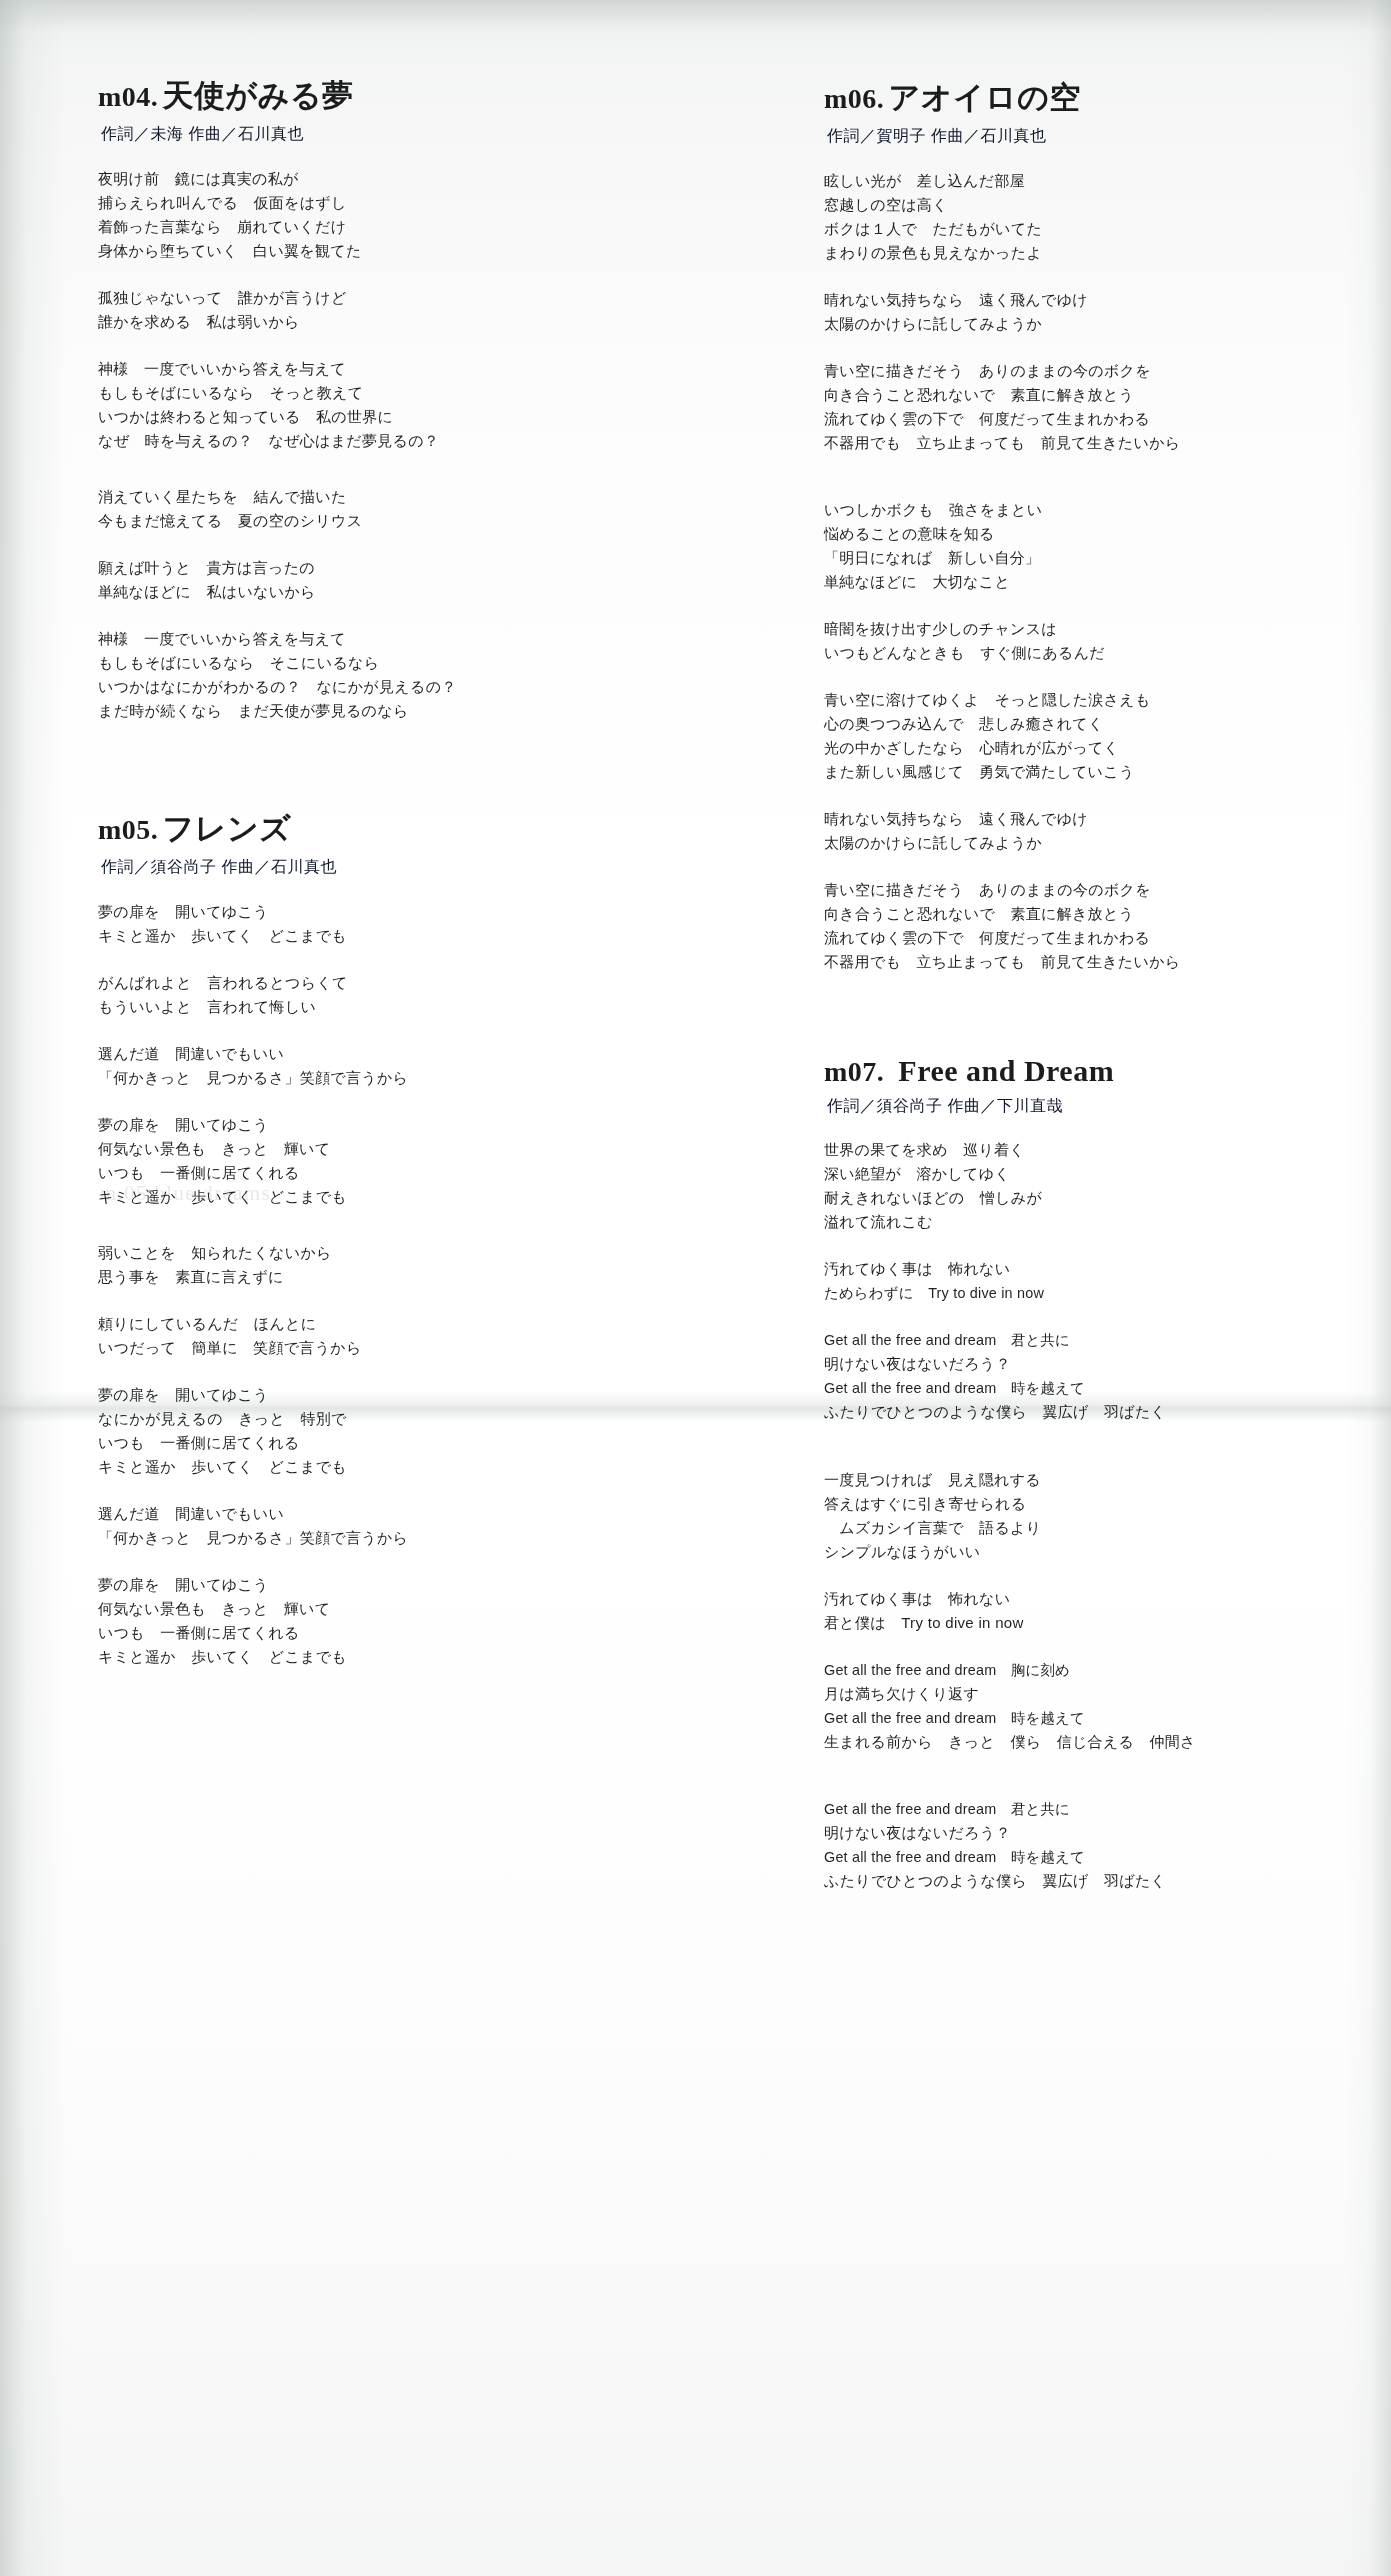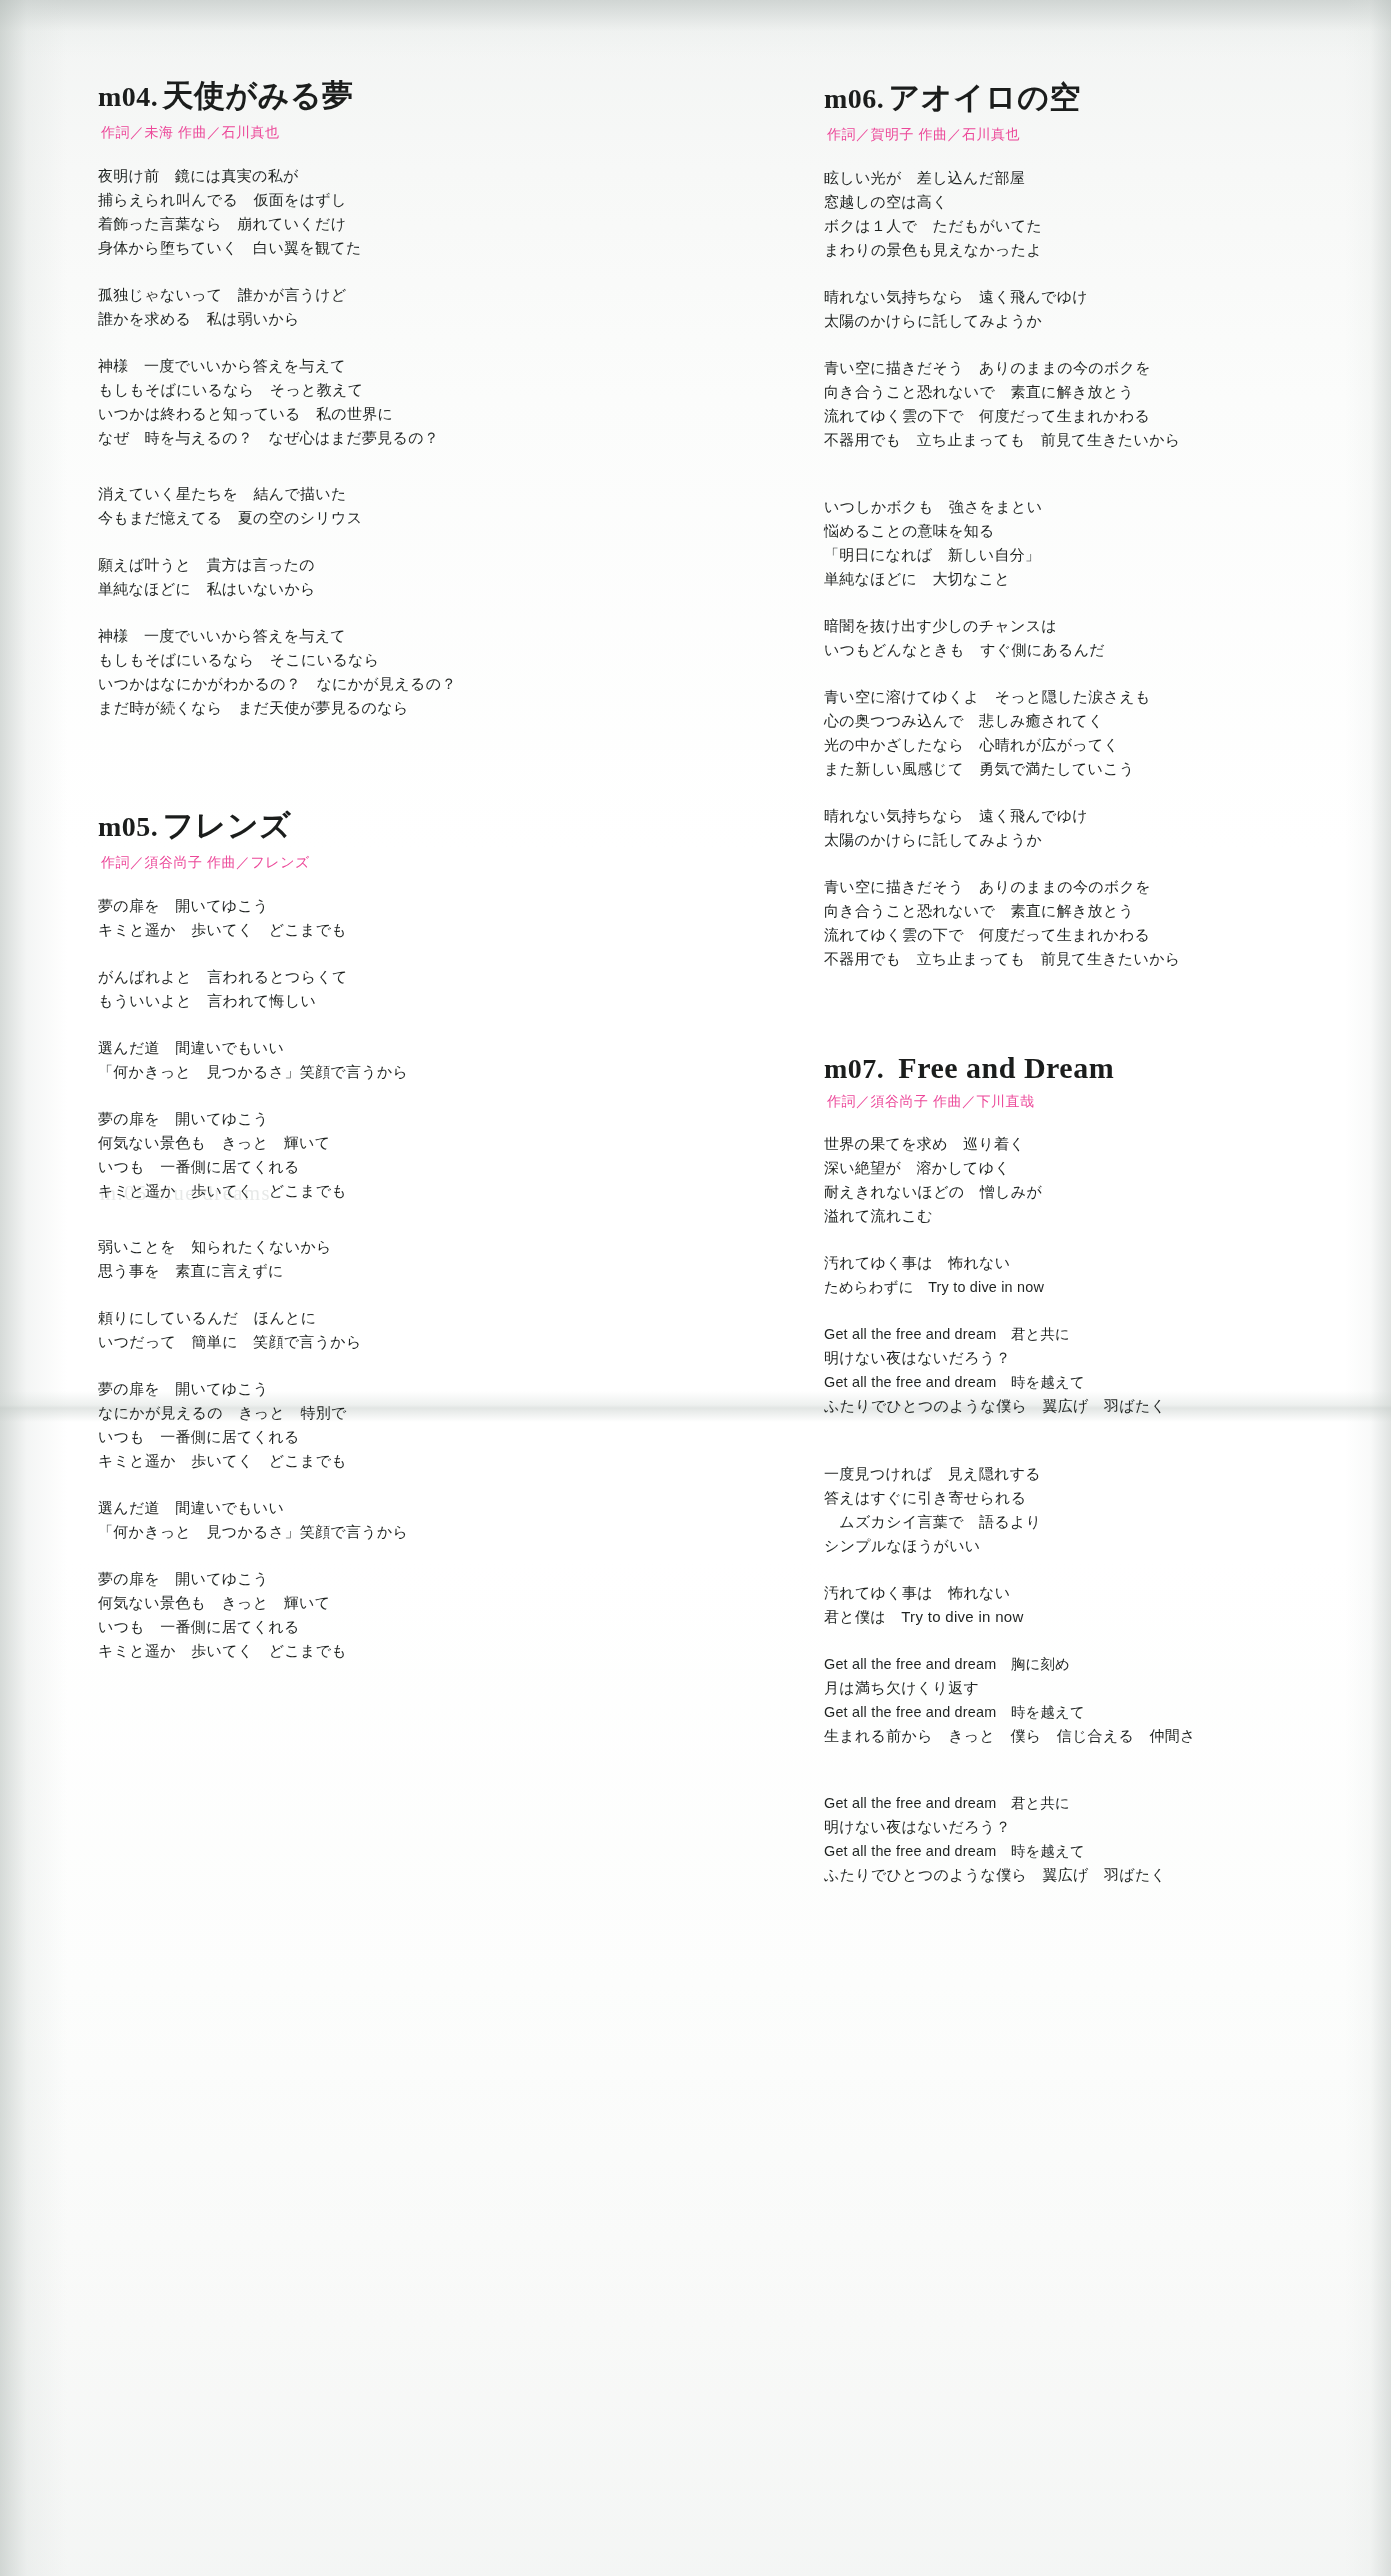--- a/index.html
+++ b/index.html
@@ -79,22 +79,22 @@
   .song-title .name {
     font-size: 31px;
     margin-left: 4.1px;
   }
   .song-title .name-latin {
     font-size: 30px;
     margin-left: 14px;
   }
 
   .credits {
-    font-size: 14px;
-    color: #ec4899;
+    font-size: 16px;
+    color: #0f172a;
     margin: 0 0 21.6px 3.1px;
     letter-spacing: 0.5px;
     white-space: nowrap;
   }
 
   .stanza {
     margin: 0 0 23px 0;
   }
   .line {
     font-size: 15px;
@@ -175,21 +175,21 @@
         <div class="line">まだ時が続くなら　まだ天使が夢見るのなら</div>
       </div>
     </div>
 
     <div style="height:62px"></div>
 
     <div class="song">
       <div class="song-title">
         <span class="num">m05.</span><span class="name">フレンズ</span>
       </div>
-      <div class="credits">作詞／須谷尚子  作曲／フレンズ</div>
+      <div class="credits">作詞／須谷尚子  作曲／石川真也</div>
 
       <div class="stanza">
         <div class="line">夢の扉を　開いてゆこう</div>
         <div class="line">キミと遥か　歩いてく　どこまでも</div>
       </div>
       <div class="stanza">
         <div class="line">がんばれよと　言われるとつらくて</div>
         <div class="line">もういいよと　言われて悔しい</div>
       </div>
       <div class="stanza">

